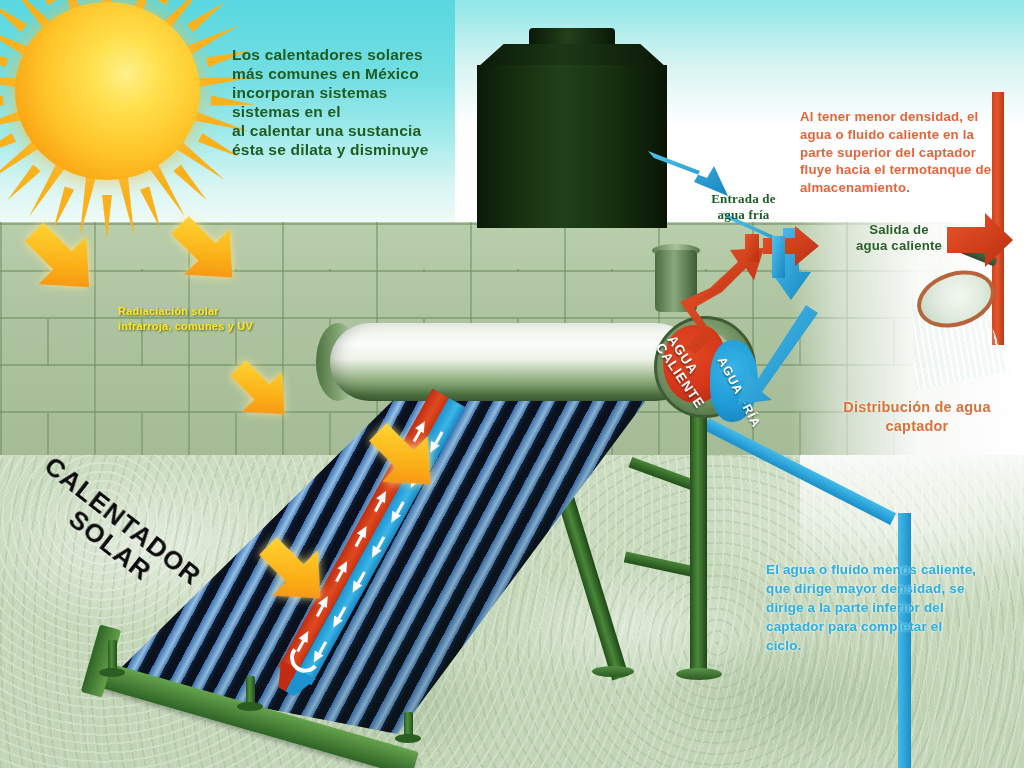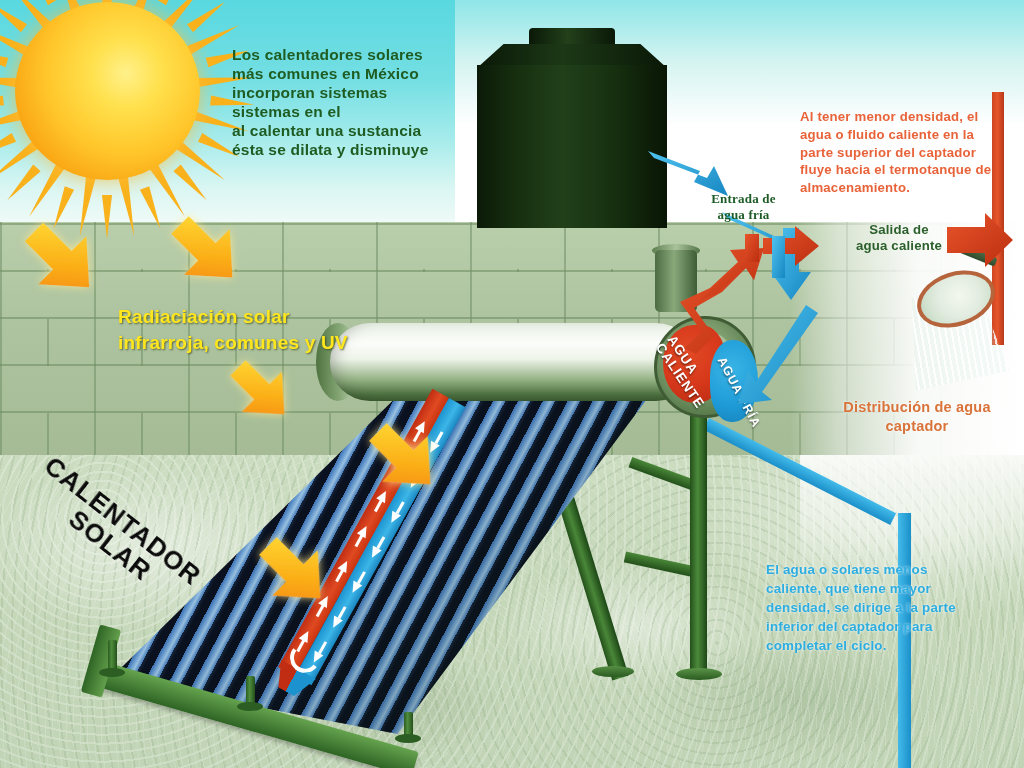--- a/index.html
+++ b/index.html
@@ -80,21 +80,21 @@
 
   
   .txt{position:absolute;font-weight:bold;line-height:1.22;letter-spacing:.2px;}
   #intro{left:232px;top:46px;width:232px;color:#1f5c22;font-size:15.5px;}
   #intro .big{display:block;margin-top:9px;font-size:18.5px;color:#1a5420;}
   #intro .sub{display:block;font-size:15.5px;}
   #right-top{left:800px;top:108px;width:200px;color:#e8633a;font-size:13.2px;line-height:1.35;
     text-shadow:0 0 2px rgba(255,255,255,.9);}
   #lbl-entrada{left:686px;top:191px;width:115px;color:#1d5c27;font-size:13px;text-align:center;line-height:1.2;font-family:Liberation Serif, serif;}
   #lbl-salida{left:840px;top:222px;width:118px;color:#2b5f2b;font-size:13.2px;text-align:center;line-height:1.2;}
-  #lbl-radiacion{left:118px;top:304px;width:230px;color:#ffe61f;font-size:19px;line-height:1.35;
+  #lbl-radiacion{left:118px;top:304px;width:230px;color:#ffe61f;font-size:11px;line-height:1.35;
     text-shadow:1px 1px 2px rgba(60,70,20,.75);}
   #lbl-distribucion{left:822px;top:398px;width:190px;color:#d9733a;font-size:14.5px;text-align:center;line-height:1.3;
     text-shadow:0 0 3px rgba(255,255,255,.95);}
   #bottom-blue{left:766px;top:560px;width:214px;color:#2dade0;font-size:13.4px;line-height:1.42;
     text-shadow:0 0 3px rgba(255,255,255,.85);}
   #lbl-calentador{
     left:56px;top:452px;width:240px;color:#0b0b0b;font-size:26px;letter-spacing:1px;
     transform:rotate(38deg);transform-origin:left top;line-height:1.05;
     text-shadow:1px 1px 1px rgba(255,255,255,.35);
   }
@@ -556,20 +556,20 @@
   <div class="txt" id="lbl-radiacion">
     <span>Radiaciación solar</span><br>
     <span>infrarroja, comunes y UV</span>
   </div>
 
   <div class="txt" id="lbl-distribucion">
     <span>Distribución de agua</span><br>
     <span>captador</span>
   </div>
 
-  <div class="txt" id="bottom-blue">El agua o solares menos caliente, que tiene mayor densidad, se dirige a la parte inferior del captador para completar el ciclo.</div>
+  <div class="txt" id="bottom-blue">El agua o fluido menos caliente, que dirige mayor densidad, se dirige a la parte inferior del captador para completar el ciclo.</div>
 
   <div class="txt" id="lbl-calentador">
     <span>CALENTADOR</span><br>
     <span style="margin-left:52px;display:inline-block">SOLAR</span>
   </div>
 
 </div>
 
 </body></html>

